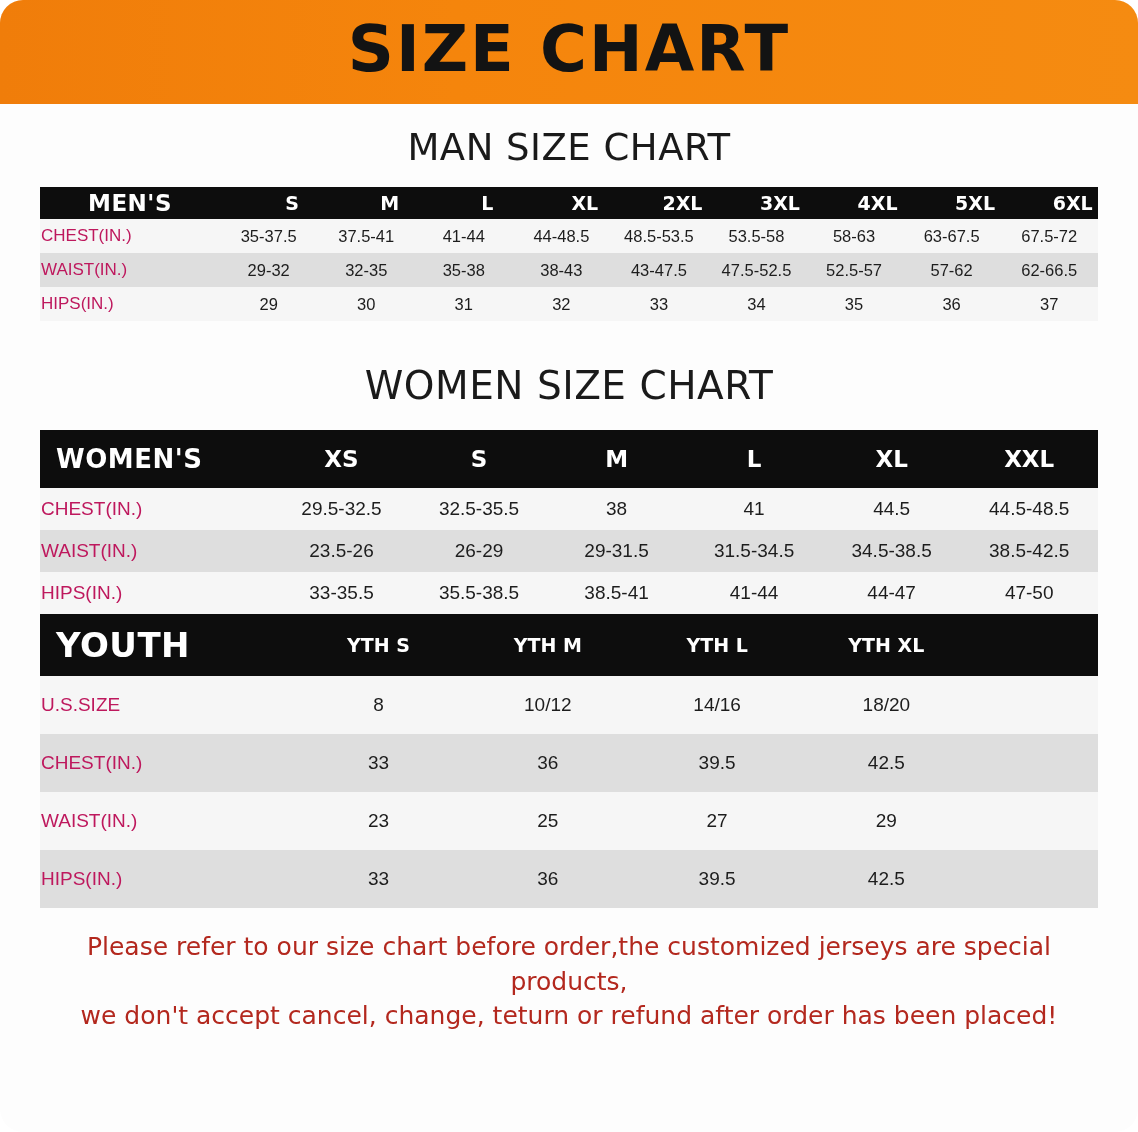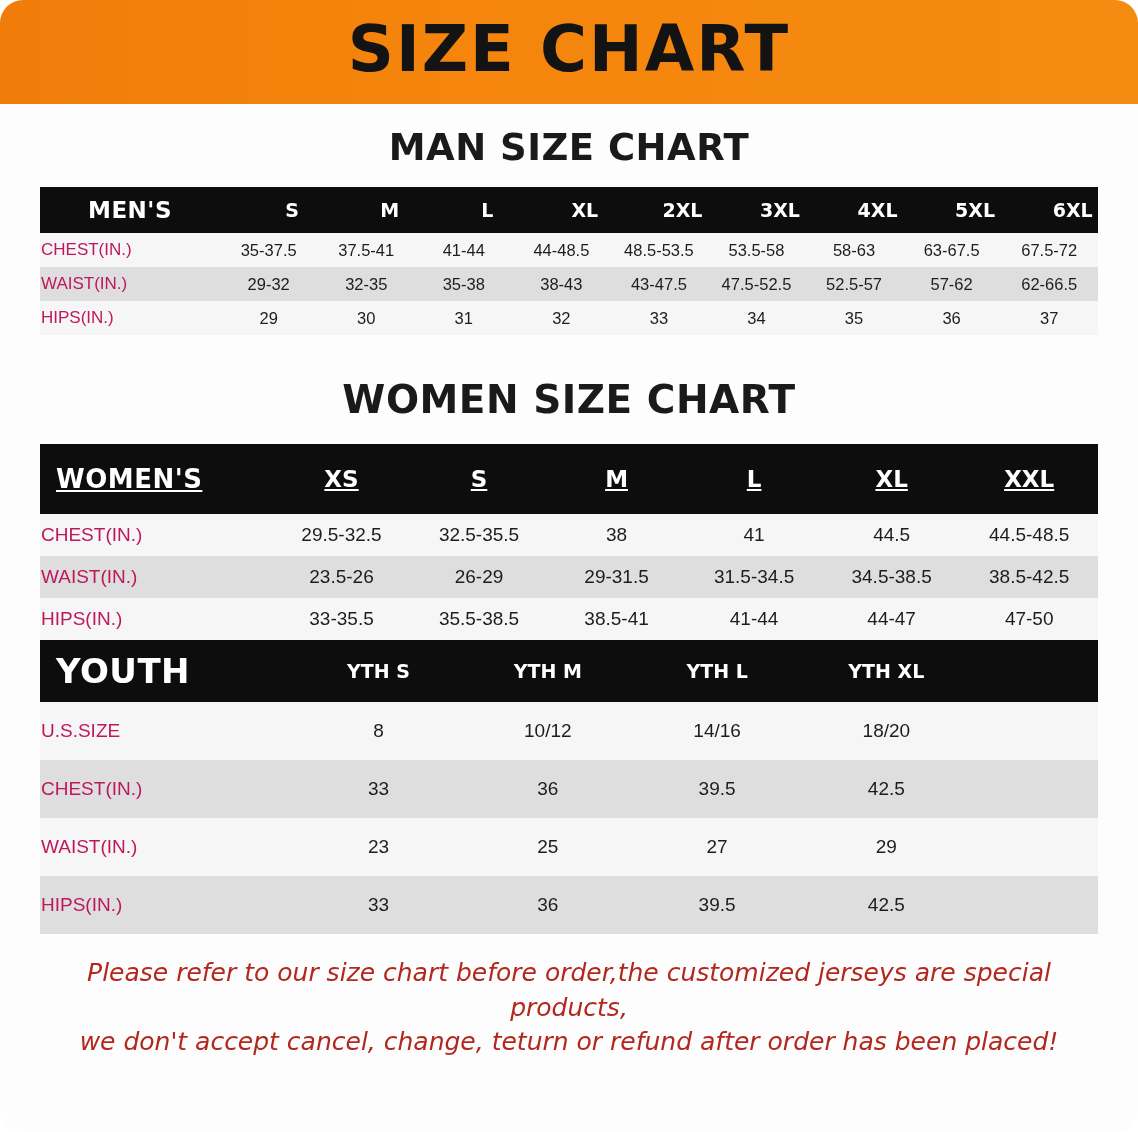--- a/index.html
+++ b/index.html
@@ -32,21 +32,21 @@
     letter-spacing: 2px;
     color: #131313;
     line-height: 1;
     padding-bottom: 6px;
   }
 
   
   .section-title {
     text-align: center;
     font-family: "DejaVu Sans", sans-serif;
-    font-weight: bold;
+    font-weight: normal;
     color: #1a1a1a;
     font-size: 37px;
     letter-spacing: 0.5px;
   }
   #man-title   { margin-top: 22px; margin-bottom: 18px; }
   #women-title { margin-top: 42px; margin-bottom: 22px; font-size: 39px; }
   #youth-title { margin-top: 52px; margin-bottom: 24px; font-size: 39px; }
 
   
   .table-wrap { padding: 0 40px; }
@@ -73,47 +73,47 @@
   }
   td.rowlabel {
     text-align: left;
     font-weight: normal;
     color: #be185d;
   }
   tbody tr.shade td { background: #dedede; }
   tbody tr.plain td { background: #f6f6f6; }
 
   
-  #men-table thead th { height: 46px; font-size: 19px; padding-left: 48px; }
+  #men-table thead th { height: 32px; font-size: 19px; padding-left: 48px; }
   #men-table thead th.rowlabel { font-size: 23px; }
   #men-table td { height: 34px; font-size: 16.5px; }
   #men-table td.rowlabel { font-size: 17px; }
 
   
-  #women-table thead th { height: 70px; font-size: 23px; text-decoration: underline; }
+  #women-table thead th { height: 58px; font-size: 23px; }
   #women-table thead th.rowlabel { font-size: 26px; }
   #women-table td { height: 42px; font-size: 19px; }
   #women-table td.rowlabel { font-size: 19px; }
 
   
   #youth-table thead th { height: 62px; font-size: 19px; }
   #youth-table thead th.rowlabel { font-size: 34px; }
   #youth-table td { height: 58px; font-size: 19px; }
   #youth-table td.rowlabel { font-size: 19px; }
 
   
   .note {
     margin: 22px 34px 0 34px;
     color: #b3281e;
     font-family: "DejaVu Sans", sans-serif;
     font-size: 25px;
     line-height: 1.38;
     text-align: center;
   }
-  .note span { display: block; font-style: italic; }
+  .note span { display: block; }
 </style>
 </head>
 <body>
 
 <div id="page">
 
   <div class="banner">
     <div class="banner-title">SIZE CHART</div>
   </div>
 

